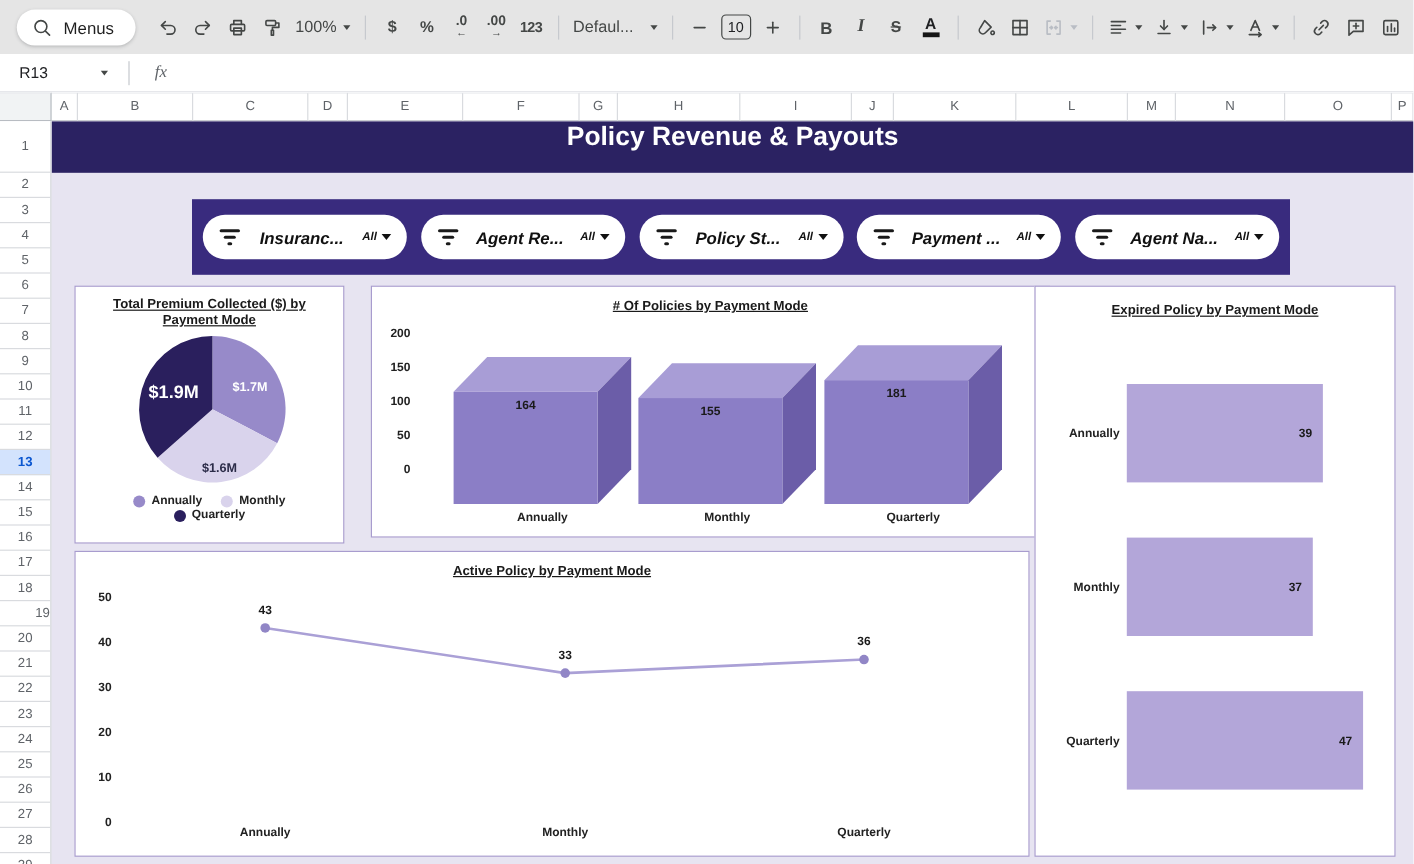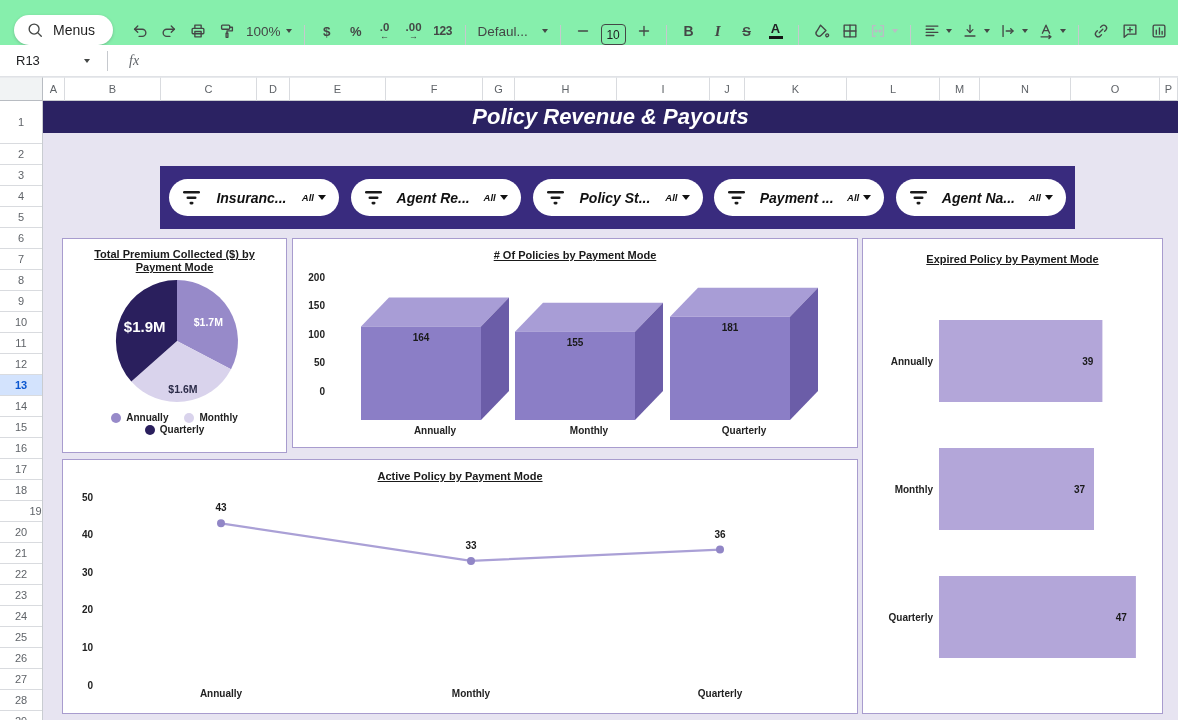--- a/index.html
+++ b/index.html
@@ -1,20 +1,20 @@
 <!DOCTYPE html>
 <html><head>
 <meta charset="utf-8">
 <style>
   * { margin:0; padding:0; box-sizing:border-box; }
   html,body { width:1178px; height:720px; overflow:hidden; background:#fff;
     font-family:"Liberation Sans", sans-serif; }
 
   
-  .toolbar{height:45px;background:#86efac;display:flex;align-items:flex-end;
+  .toolbar{height:45px;background:#e5e5e5;display:flex;align-items:center;
     padding:0 8px 0 14px;gap:1px;overflow:hidden;}
   .tbtn{height:28px;min-width:28px;border:none;background:transparent;border-radius:4px;
     display:inline-flex;align-items:center;justify-content:center;color:#444746;
     font-size:13.5px;padding:0 4px;font-family:inherit;flex:none;}
   .menus{background:#fff;border-radius:16px;height:30px;display:inline-flex;align-items:center;
     gap:9px;padding:0 18px 0 12px;box-shadow:0 1px 3px rgba(60,64,67,.28);margin-right:12px;
     font-size:14px;color:#1f1f1f;flex:none;}
   .tdiv{width:1px;height:20px;background:#c6c9ce;margin:0 7px;flex:none;}
   .crt{width:0;height:0;border-left:3.5px solid transparent;border-right:3.5px solid transparent;
     border-top:4px solid #444746;margin-left:5px;display:inline-block;}
@@ -51,39 +51,39 @@
     font-size:11px;color:#5f6368;}
   .main{display:flex;height:620px;}
   #row-headers{width:43px;flex:none;background:#fff;display:flex;flex-direction:column;
     border-right:1px solid #c9ccd1;overflow:hidden;}
   .rowh{flex:none;border-bottom:1px solid #d9dbdf;display:flex;align-items:center;
     justify-content:center;font-size:11px;color:#5f6368;}
   .rowh.sel{background:#d3e3fd;color:#0b57d0;font-weight:bold;}
 
   
   .sheet{flex:1;position:relative;background:#e7e4f1;overflow:hidden;}
-  .banner{position:absolute;left:0;top:0;width:100%;height:32px;background:#2b2262;
-    display:flex;align-items:center;justify-content:center;font-style:italic;}
+  .banner{position:absolute;left:0;top:0;width:100%;height:43px;background:#2b2262;
+    display:flex;justify-content:center;}
   .banner h1{color:#fff;font-size:22px;font-weight:bold;}
   .slicerbar{position:absolute;left:117px;top:65px;width:915px;height:63px;background:#392b7e;
     display:flex;align-items:center;justify-content:space-between;padding:0 9px;}
   .pill{width:170px;height:37px;background:#fff;border-radius:19px;display:flex;
     align-items:center;padding:0 13px;gap:4px;}
   svg.fic{width:19px;height:16px;flex:none;}
   svg.fic rect{fill:#1a1a1a;}
   .pill .lbl{font-size:14px;font-style:italic;font-weight:bold;color:#111;flex:1;
     text-align:center;white-space:nowrap;overflow:hidden;}
   .pill .val{font-size:9.5px;font-style:italic;font-weight:bold;color:#111;
     display:flex;align-items:center;}
   .crtb{width:0;height:0;border-left:4px solid transparent;border-right:4px solid transparent;
     border-top:5px solid #111;margin-left:4px;display:inline-block;}
 
   .card{position:absolute;background:#fff;border:1px solid #a89cce;}
   #card-pie{left:19px;top:137px;width:225px;height:215px;}
-  #card-bar3d{left:249px;top:137px;width:566px;height:210px;}
+  #card-bar3d{left:266px;top:137px;width:566px;height:210px;}
   #card-expired{left:819px;top:137px;width:301px;height:476px;}
   #card-line{left:19px;top:358px;width:796px;height:255px;}
   .ctitle{font-size:11px;font-weight:bold;color:#1a1a1a;text-align:center;margin-top:10px;
     line-height:13px;padding:0 12px;text-decoration:underline;}
   #card-pie .ctitle{margin-top:9px;}
   #card-expired .ctitle{margin-top:14px;}
   .card svg{display:block;}
   svg text{font-family:"Liberation Sans",sans-serif;}
   .tick{font-size:10px;font-weight:bold;fill:#222;}
   .cat{font-size:10px;font-weight:bold;fill:#222;}

